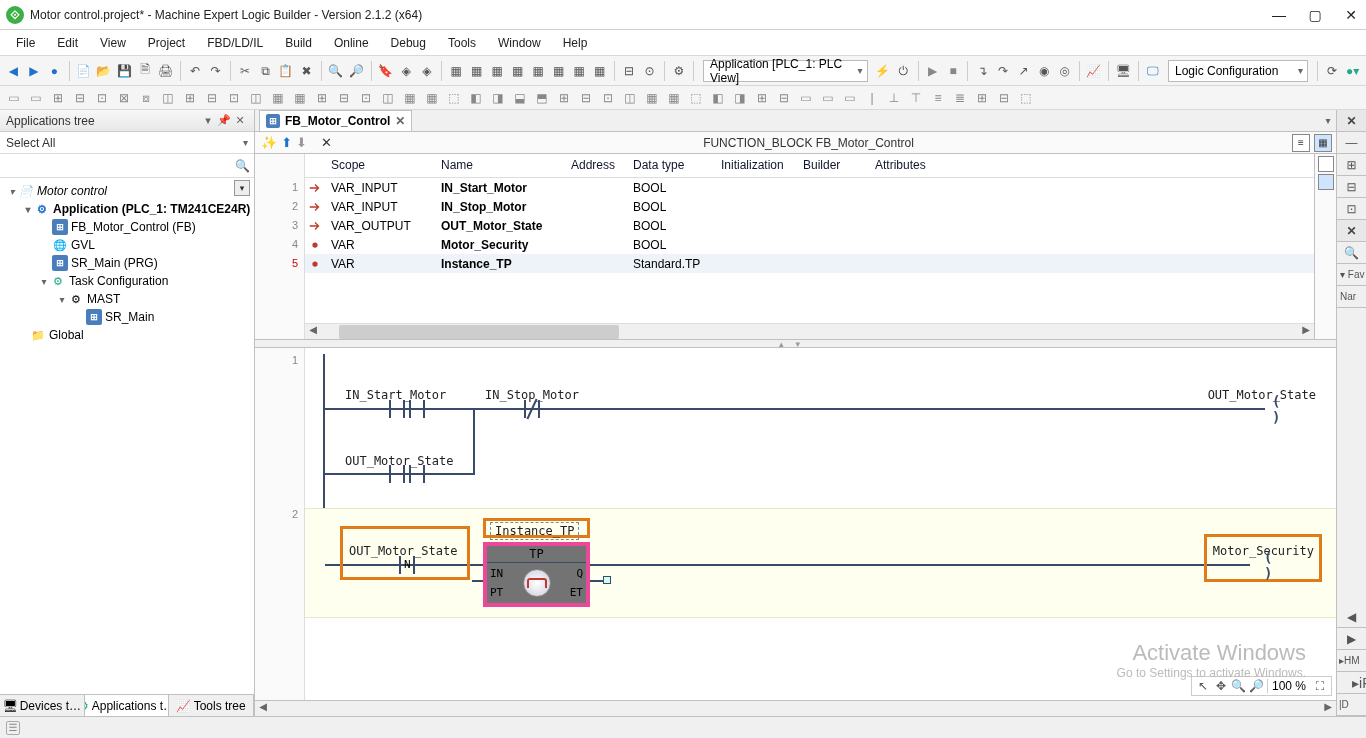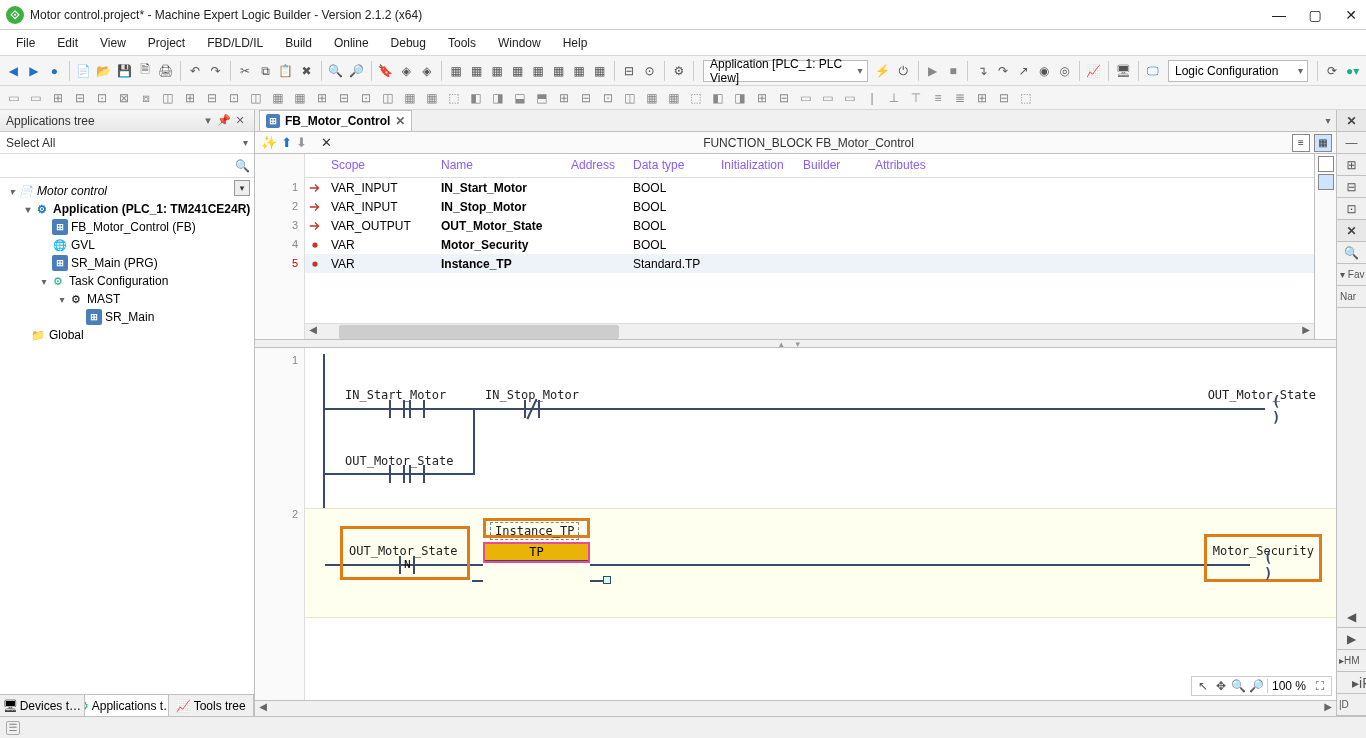--- a/index.html
+++ b/index.html
@@ -50,21 +50,21 @@
 .decl-toolbar .left-btns{width:70px;display:flex;align-items:center;gap:4px;padding:0 6px}
 .decl-toolbar .left-btns span{font-size:13px;color:#3a7;}
 .decl-toolbar .title{flex:1;text-align:center;color:#333}
 .decl-toolbar .rbtn{width:18px;height:18px;border:1px solid #888;margin-right:4px;background:#fff;display:flex;align-items:center;justify-content:center;font-size:10px;color:#333}
 .decl-area{height:186px;display:flex;border-bottom:1px solid #c0c0c0;position:relative}
 .decl-gutter{width:50px;border-right:1px solid #ddd;background:#fafafa;text-align:right;padding:24px 6px 0 0;color:#888;line-height:19px}
 .decl-gutter div{font-size:11px}
 .decl-gutter .sel{color:#c00}
 .decl-table{flex:1;overflow:hidden}
 .decl-head{height:24px;display:flex;background:#fff;border-bottom:1px solid #ddd}
-.decl-head .dh{padding:4px 6px;color:#8b5cf6;border-right:1px solid transparent}
+.decl-head .dh{padding:4px 6px;color:#0f172a;border-right:1px solid transparent}
 .decl-rows{}
 .decl-row{height:19px;display:flex;align-items:center}
 .decl-row.sel{background:#eef3f9}
 .decl-row .c{padding:0 6px;white-space:nowrap;overflow:hidden}
 .decl-row .arrow-ic{width:20px;display:flex;align-items:center;justify-content:center}
 .decl-row .arrow-ic svg{width:14px;height:14px}
 .decl-row .nm{font-weight:bold}
 .right-gutter-toggle{width:22px;border-left:1px solid #c0c0c0;background:#fafafa;display:flex;flex-direction:column;align-items:center;padding-top:2px;gap:2px}
 .right-gutter-toggle .sq{width:16px;height:16px;border:1px solid #888;background:#fff}
 .right-gutter-toggle .sq.active{background:#cfe4ff}
@@ -77,21 +77,21 @@
 .hline{position:absolute;height:2px;background:#3a4a6a}
 .label{position:absolute;font-family:Consolas,monospace;font-size:12px;color:#222;white-space:nowrap}
 .contact{position:absolute;width:24px;height:18px}
 .contact .l,.contact .r{position:absolute;width:2px;height:18px;background:#3a4a6a;top:0}
 .contact .l{left:4px}.contact .r{right:4px}
 .contact.nc::after{content:"";position:absolute;width:2px;height:22px;background:#3a4a6a;left:11px;top:-2px;transform:rotate(25deg)}
 .contact.neg .n{position:absolute;left:9px;top:2px;font-size:11px;font-family:Consolas,monospace}
 .coil{position:absolute;width:24px;height:18px;display:flex;align-items:center;justify-content:center;font-family:Consolas,monospace;font-size:14px;color:#3a4a6a;font-weight:bold;letter-spacing:2px}
 .rung2-bg{position:absolute;background:#fffff0;border-top:1px solid #e8e8c8;border-bottom:1px solid #e8e8c8}
 .hilite{position:absolute;border:3px solid #e07b1a}
-.fb-box{position:absolute;border:2px solid #ec4899;background:#eab308}
+.fb-box{position:absolute;border:4px solid #ec4899;background:#737373}
 .fb-title{text-align:center;font-family:Consolas,monospace;font-size:12px;border-bottom:1px solid #3a4a6a;padding:1px 0}
 .fb-body{position:relative;height:40px}
 .fb-body .pin{position:absolute;font-family:Consolas,monospace;font-size:11px}
 .fb-graphic{position:absolute;left:50%;top:50%;transform:translate(-50%,-50%);width:28px;height:28px;border-radius:50%;background:radial-gradient(#fff,#ccd);border:1px solid #888;display:flex;align-items:center;justify-content:center}
 .fb-graphic::after{content:"";width:16px;height:8px;border:2px solid #c0392b;border-bottom:none;border-radius:3px 3px 0 0}
 .instname{position:absolute;font-family:Consolas,monospace;font-size:12px;color:#222;border:1px dashed #888;padding:1px 4px}
 .connector-end{position:absolute;width:8px;height:8px;border:1px solid #3a4a6a;background:#cfe;}
 .zoom-bar{position:absolute;right:4px;bottom:4px;display:flex;align-items:center;gap:2px;background:#fff;border:1px solid #ccc;padding:1px 3px}
 .zoom-bar .zi{width:16px;height:16px;display:flex;align-items:center;justify-content:center;color:#555}
 .zoom-bar .zt{padding:0 4px;border-left:1px solid #ccc}
@@ -501,39 +501,50 @@
         <div class="contact neg" style="left:90px;top:208px">
             <span class="l"></span>
             <span class="n">N</span>
             <span class="r"></span>
           </div>
 
         <div class="hilite" style="left:178px;top:170px;width:107px;height:20px"></div>
         <div class="instname" style="left:185px;top:174px">Instance_TP</div>
         <div class="fb-box" style="left:178px;top:194px;width:107px">
           <div class="fb-title">TP</div>
+          <div class="fb-body">
+            <div class="pin" style="left:3px;top:4px">IN</div>
+            <div class="pin" style="left:3px;bottom:4px">PT</div>
+            <div class="pin" style="right:3px;top:4px">Q</div>
+            <div class="pin" style="right:3px;bottom:4px">ET</div>
+            <div class="fb-graphic"></div>
+          </div>
         </div>
         <div class="hline" style="left:167px;top:232px;width:11px"></div>
         <div class="hline" style="left:285px;top:232px;width:14px"></div>
         <div class="connector-end" style="left:298px;top:228px"></div>
         <div class="hline" style="left:167px;top:216px;width:11px"></div>
 
         <div class="hilite" style="right:14px;top:186px;width:118px;height:48px"></div>
         <div class="label" style="right:22px;top:196px">Motor_Security</div>
         <div class="coil" style="right:48px;top:208px">( )</div>
 
         <div class="zoom-bar">
           <span class="zi">↖</span>
           <span class="zi">✥</span>
           <span class="zi">🔍</span>
           <span class="zi">🔎</span>
           <span class="zt">100 %</span>
           <span class="zi">⛶</span>
         </div>
 
+        <div class="watermark">
+          <div class="l1">Activate Windows</div>
+          <div class="l2">Go to Settings to activate Windows.</div>
+        </div>
       </div>
     </div>
     <div class="hscroll" style="border-top:1px solid #c0c0c0">
       <span class="arr">◀</span>
         <div style="flex:1"></div>
         <span class="arr">▶</span>
     </div>
   </div>
 
   <div class="right-sidebar">

